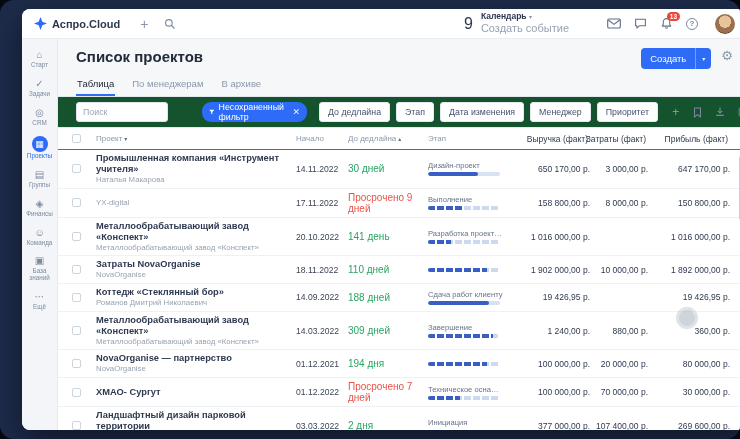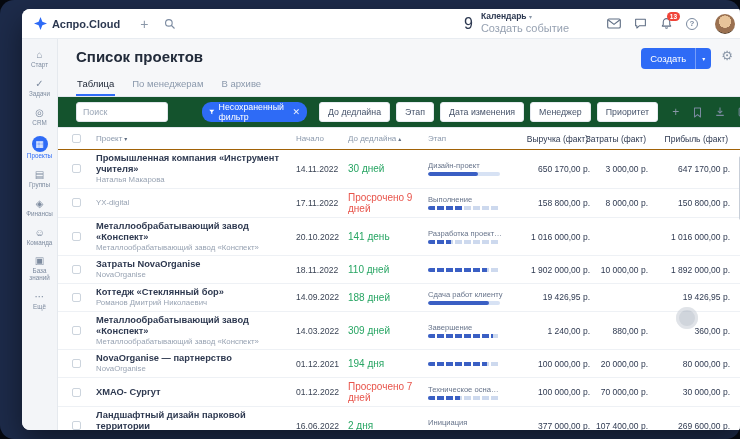--- a/index.html
+++ b/index.html
@@ -466,21 +466,21 @@
     <div class="num">70 000,00 р.</div>
     <div class="num">30 000,00 р.</div>
   </div>
 
   <div class="grid trow">
     <span class="cb"></span>
     <div class="c-proj">
       <div class="pname">Ландшафтный дизайн парковой территории</div>
       <div class="psub">KronKoron</div>
     </div>
-    <div class="c-start">16.06.2022</div>
+    <div class="c-start">03.03.2022</div>
     <div class="c-dl green">2 дня</div>
     <div class="c-stage">
       <div class="stage-lbl">Инициация</div>
       <div class="bar seg">
                     <span class="fill" style="width: 25%;"></span>
                   </div>
     </div>
     <div class="num">377 000,00 р.</div>
     <div class="num">107 400,00 р.</div>
     <div class="num">269 600,00 р.</div>

